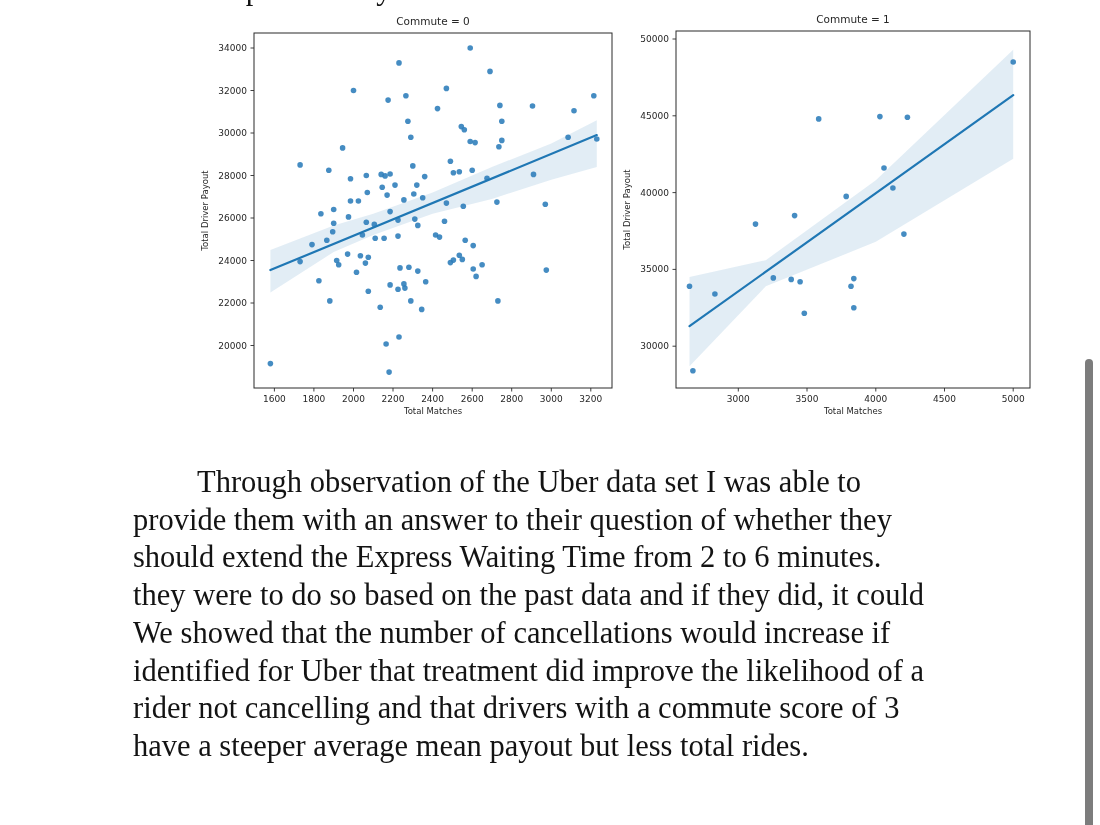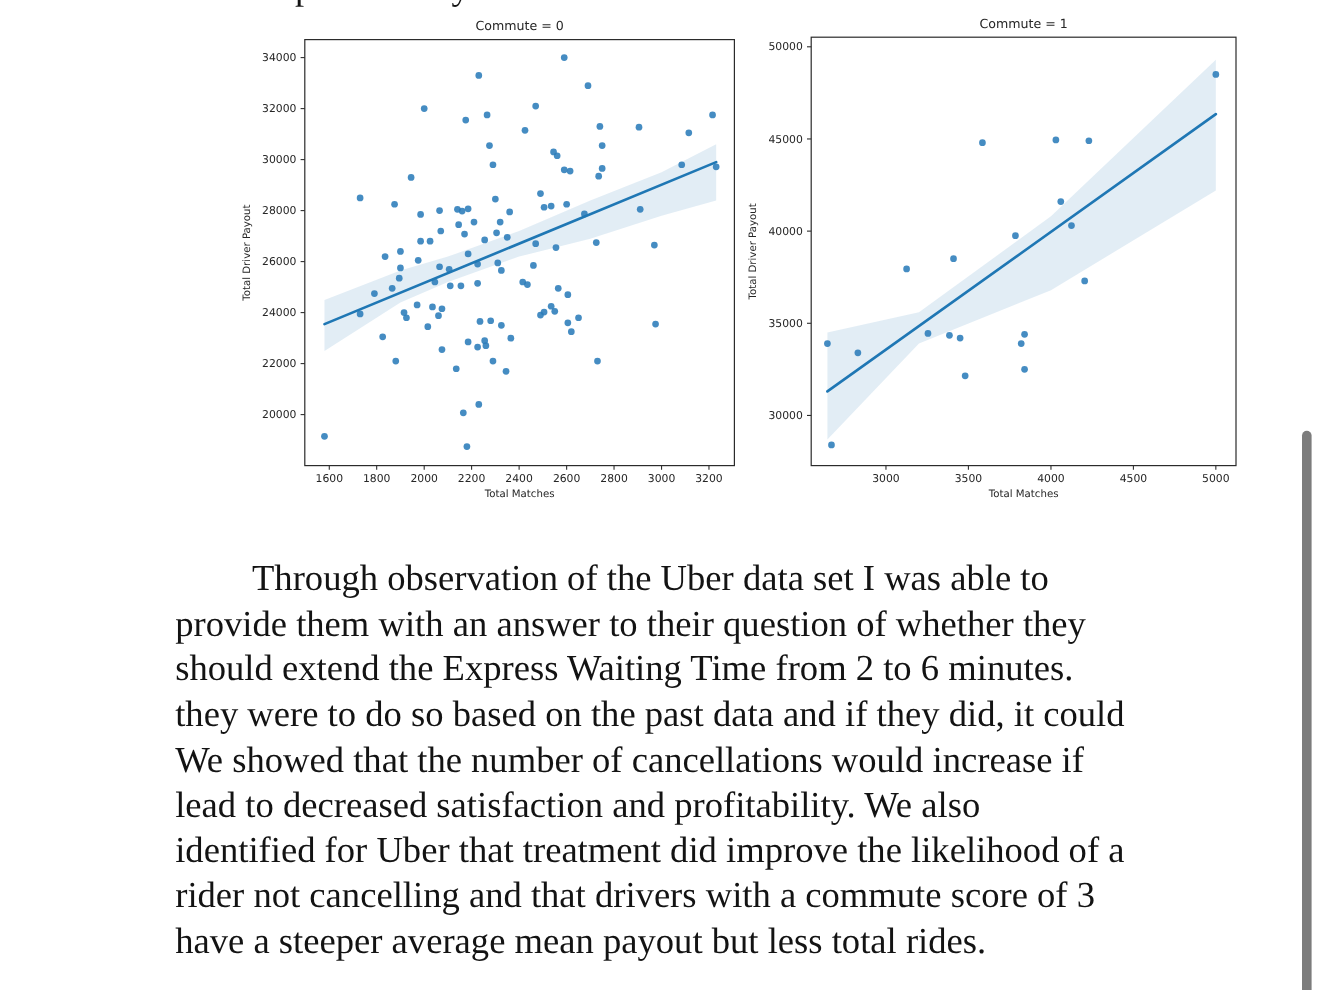--- a/index.html
+++ b/index.html
@@ -12,21 +12,21 @@
     font-family:"Liberation Serif", serif; font-size:30.5px; color:#131313;
     white-space:nowrap;
   }
   .figure { position:absolute; left:0; top:0; width:1100px; height:460px; }
   svg.charts { position:absolute; left:0; top:0; }
   svg text {
     font-family:"DejaVu Sans", "Liberation Sans", sans-serif;
     fill:#262626;
   }
   .paragraph {
-    position:absolute; left:146px; top:464px; width:900px;
+    position:absolute; left:133px; top:464px; width:900px;
     font-family:"Liberation Serif", serif; font-size:30.5px; line-height:37.7px;
     color:#131313;
   }
   .paragraph .pline { white-space:nowrap; }
   .paragraph .pline.indented { text-indent:64px; }
   .scrollbar-thumb {
     position:absolute; left:1085px; top:359px; width:8px; height:500px;
     border-radius:4px;
   }
 </style>
@@ -243,19 +243,18 @@
       </g>
     </svg>
 </div>
 
 <div class="paragraph" style="color: rgb(19, 19, 19);">
   <div class="pline indented">Through observation of the Uber data set I was able to</div>
   <div class="pline">provide them with an answer to their question of whether they</div>
   <div class="pline">should extend the Express Waiting Time from 2 to 6 minutes.</div>
   <div class="pline">they were to do so based on the past data and if they did, it could</div>
   <div class="pline">We showed that the number of cancellations would increase if</div>
-  <div class="pline">lead to decreased satisfaction and profitability. We also</div>
   <div class="pline">identified for Uber that treatment did improve the likelihood of a</div>
   <div class="pline">rider not cancelling and that drivers with a commute score of 3</div>
   <div class="pline">have a steeper average mean payout but less total rides.</div>
 </div>
 
 <div class="scrollbar-thumb" style="background: rgb(124, 124, 124);"></div>
 
 </body></html>

